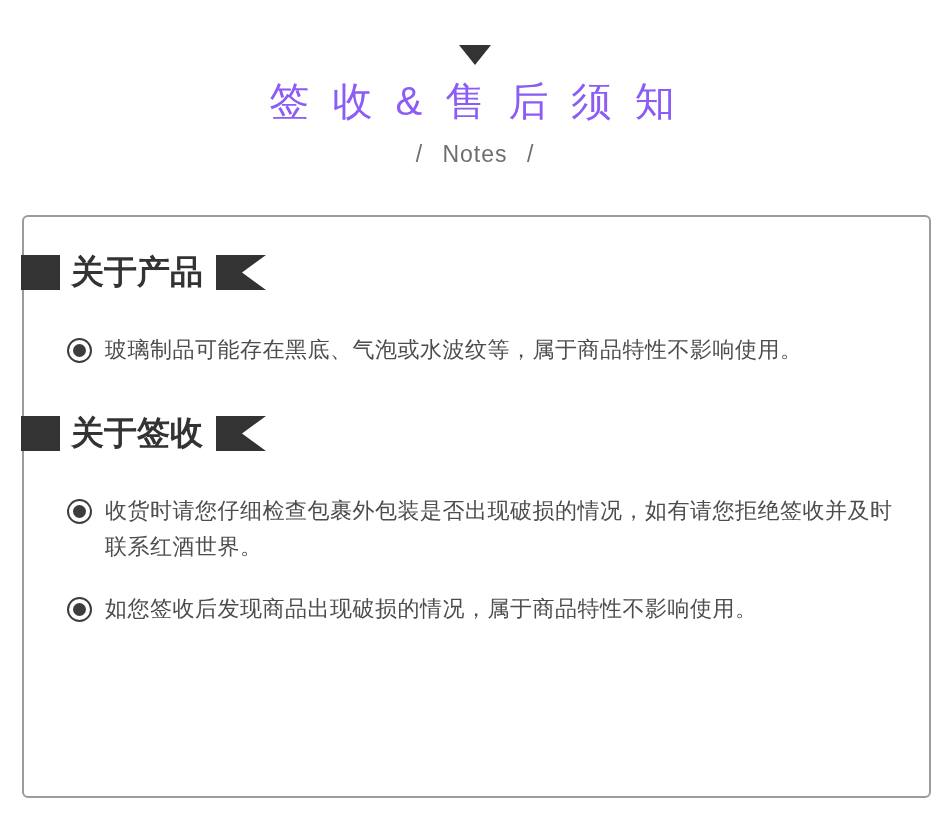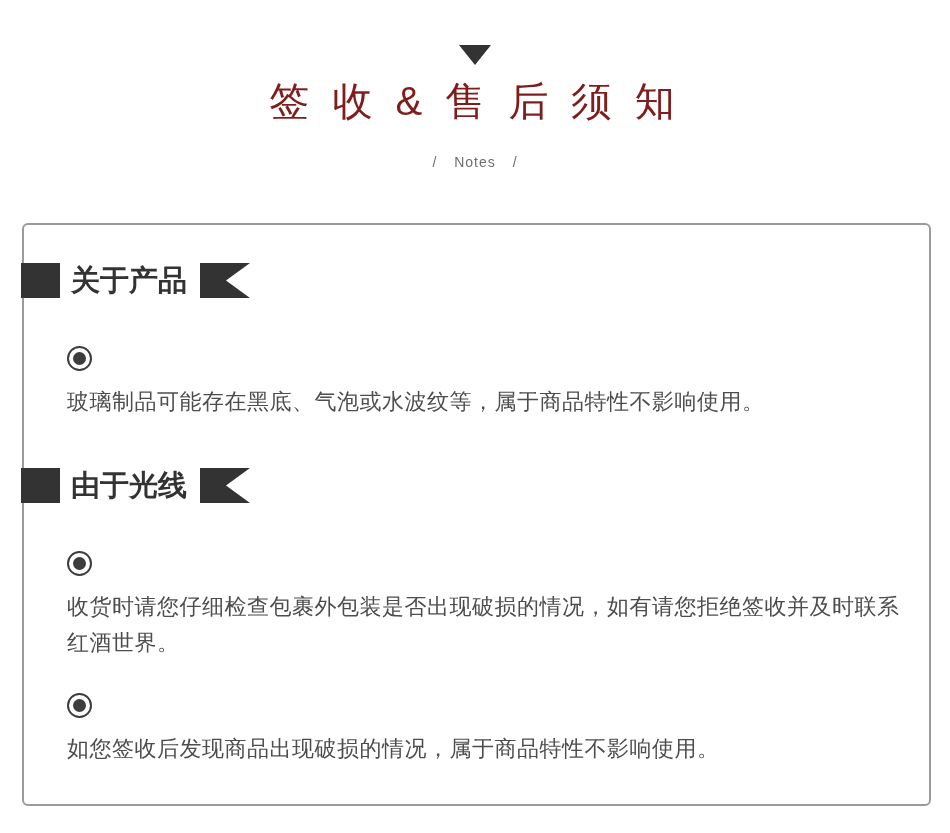--- a/index.html
+++ b/index.html
@@ -24,26 +24,26 @@
     border-left: 16px solid transparent;
     border-right: 16px solid transparent;
     border-top: 20px solid #333333;
   }
   .title {
     margin: 15px 0 0 0;
     font-size: 40px;
     line-height: 42px;
     font-weight: 300;
     letter-spacing: 6px;
-    color: #7f1d1d;
+    color: #8b5cf6;
     text-align: center;
   }
   .subtitle {
-    margin-top: 29px;
-    font-size: 14px;
+    margin-top: 21px;
+    font-size: 23px;
     line-height: 23px;
     color: #6e6e6e;
     letter-spacing: 1px;
     word-spacing: 12px;
     text-align: center;
   }
 
   
   .box {
     box-sizing: border-box;
@@ -63,21 +63,21 @@
     height: 35px;
     margin-left: -3px; 
   }
   .block {
     width: 39px;
     height: 35px;
     background: #333333;
     flex: 0 0 auto;
   }
   .heading-text {
-    font-size: 29px;
+    font-size: 33px;
     font-weight: bold;
     color: #333333;
     margin: 0 13px 0 11px;
     white-space: nowrap;
   }
   .flag {
     width: 50px;
     height: 35px;
     background: #333333;
     flex: 0 0 auto;
@@ -88,21 +88,20 @@
   .items {
     list-style: none;
     margin: 0;
     padding: 0 0 0 43px;
   }
   .item {
     display: flex;
     align-items: flex-start;
     margin-top: 26px;
     gap: 13px;
-    flex-direction: column;
   }
   .items .item:first-child { margin-top: 42px; }
   .bullet {
     box-sizing: border-box;
     flex: 0 0 auto;
     width: 25px;
     height: 25px;
     margin-top: 6px;
     border: 2px solid #3d3d3d;
     border-radius: 50%;
@@ -147,21 +146,21 @@
         <li class="item">
           <span class="bullet"></span>
           <span class="item-text">玻璃制品可能存在黑底、气泡或水波纹等，属于商品特性不影响使用。</span>
         </li>
       </ul>
     </div>
 
     <div class="section section-receipt">
       <div class="section-heading">
         <span class="block"></span>
-        <span class="heading-text">由于光线</span>
+        <span class="heading-text">关于签收</span>
         <span class="flag"></span>
       </div>
       <ul class="items">
         <li class="item">
           <span class="bullet"></span>
           <span class="item-text">收货时请您仔细检查包裹外包装是否出现破损的情况，如有请您拒绝签收并及时联系红酒世界。</span>
         </li>
         <li class="item">
           <span class="bullet"></span>
           <span class="item-text">如您签收后发现商品出现破损的情况，属于商品特性不影响使用。</span>

